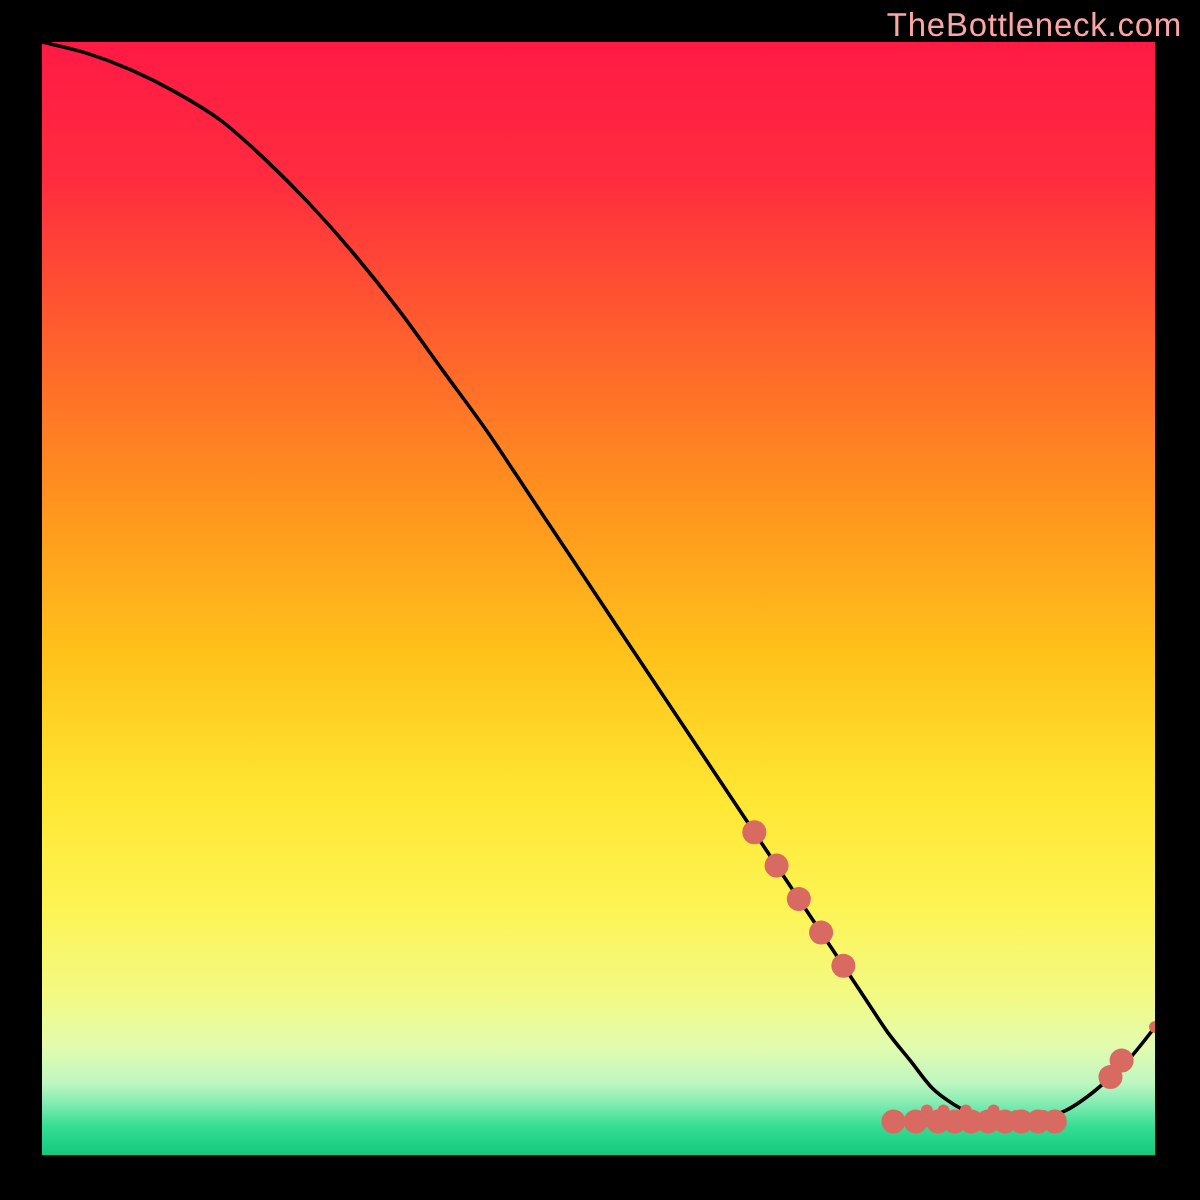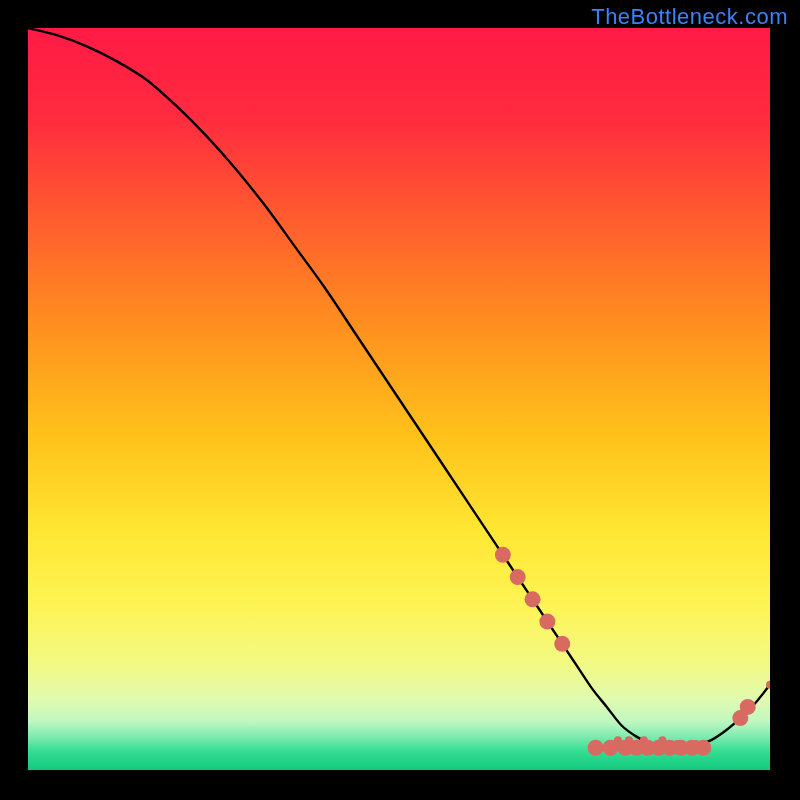--- a/index.html
+++ b/index.html
@@ -14,21 +14,21 @@
   .frame {
     position: relative;
     width: 800px;
     height: 800px;
     background: #000000;
   }
   .watermark {
     position: absolute;
     top: 4px;
     right: 12px;
-    color: #3b82f6;
+    color: #fca5a5;
     font-size: 22px;
     font-weight: 500;
     letter-spacing: 0.5px;
     z-index: 20;
   }
   .plot-wrap {
     position: absolute;
     left: 28px;
     top: 28px;
     width: 742px;

